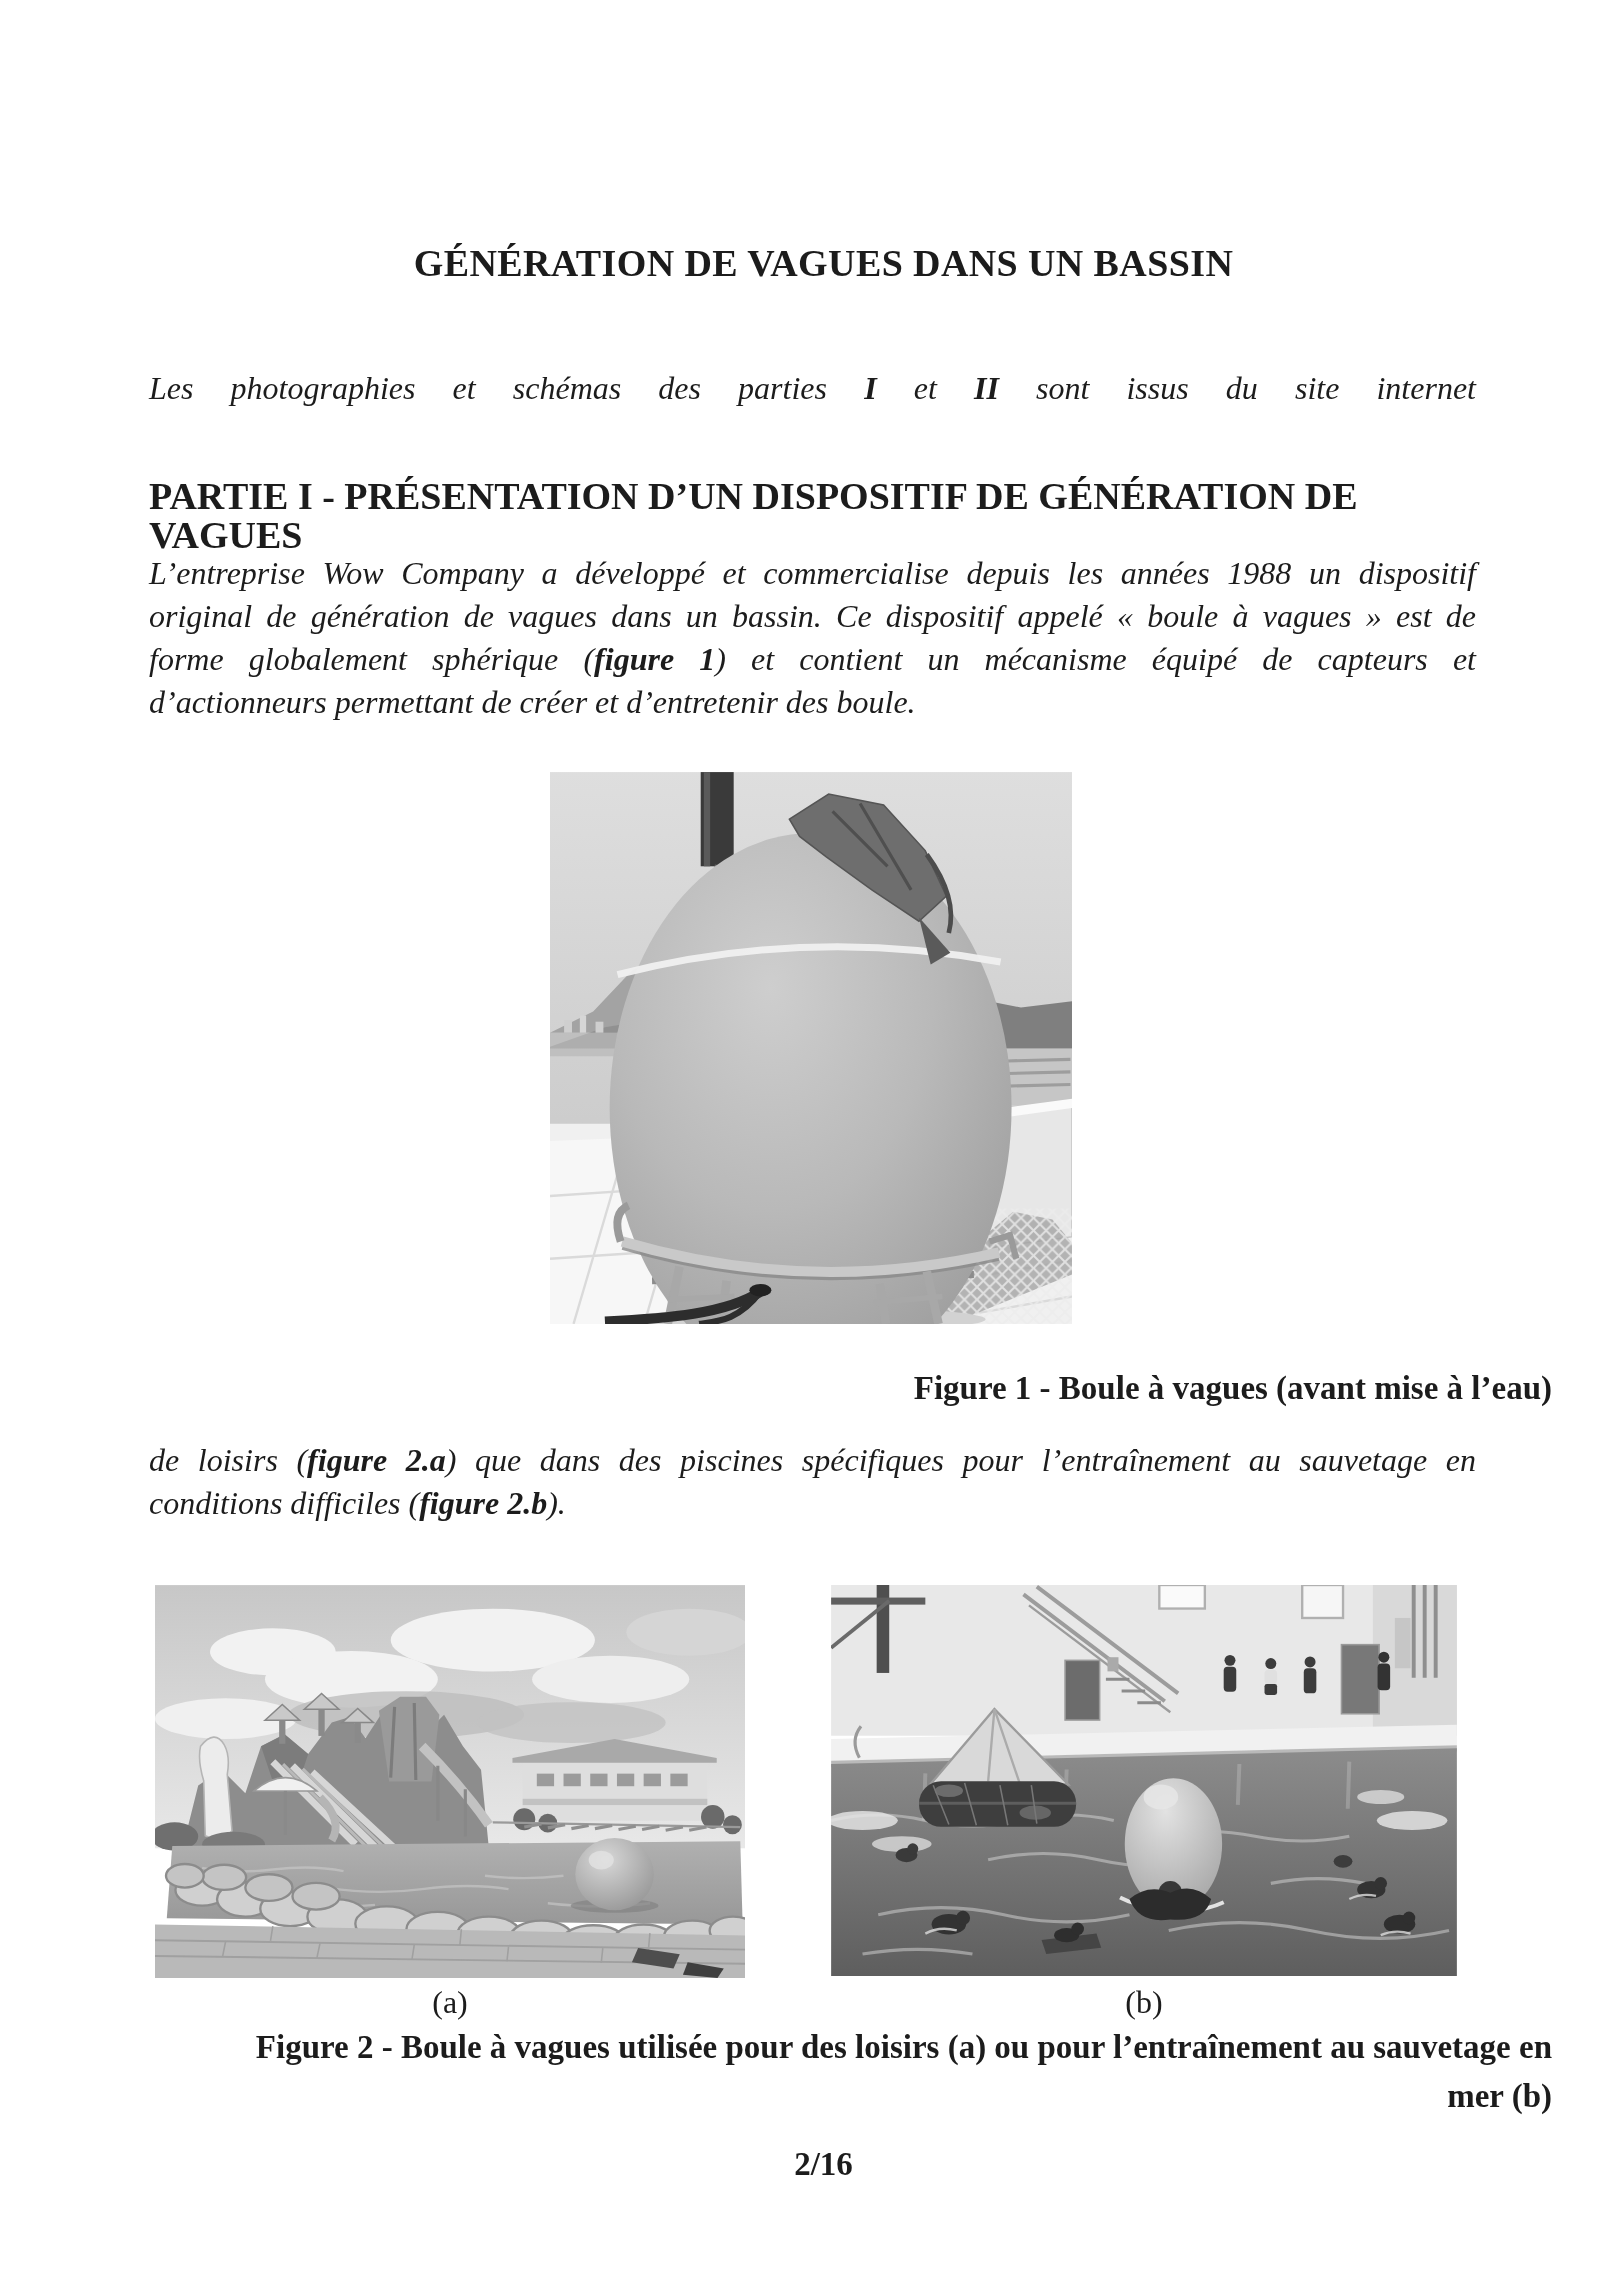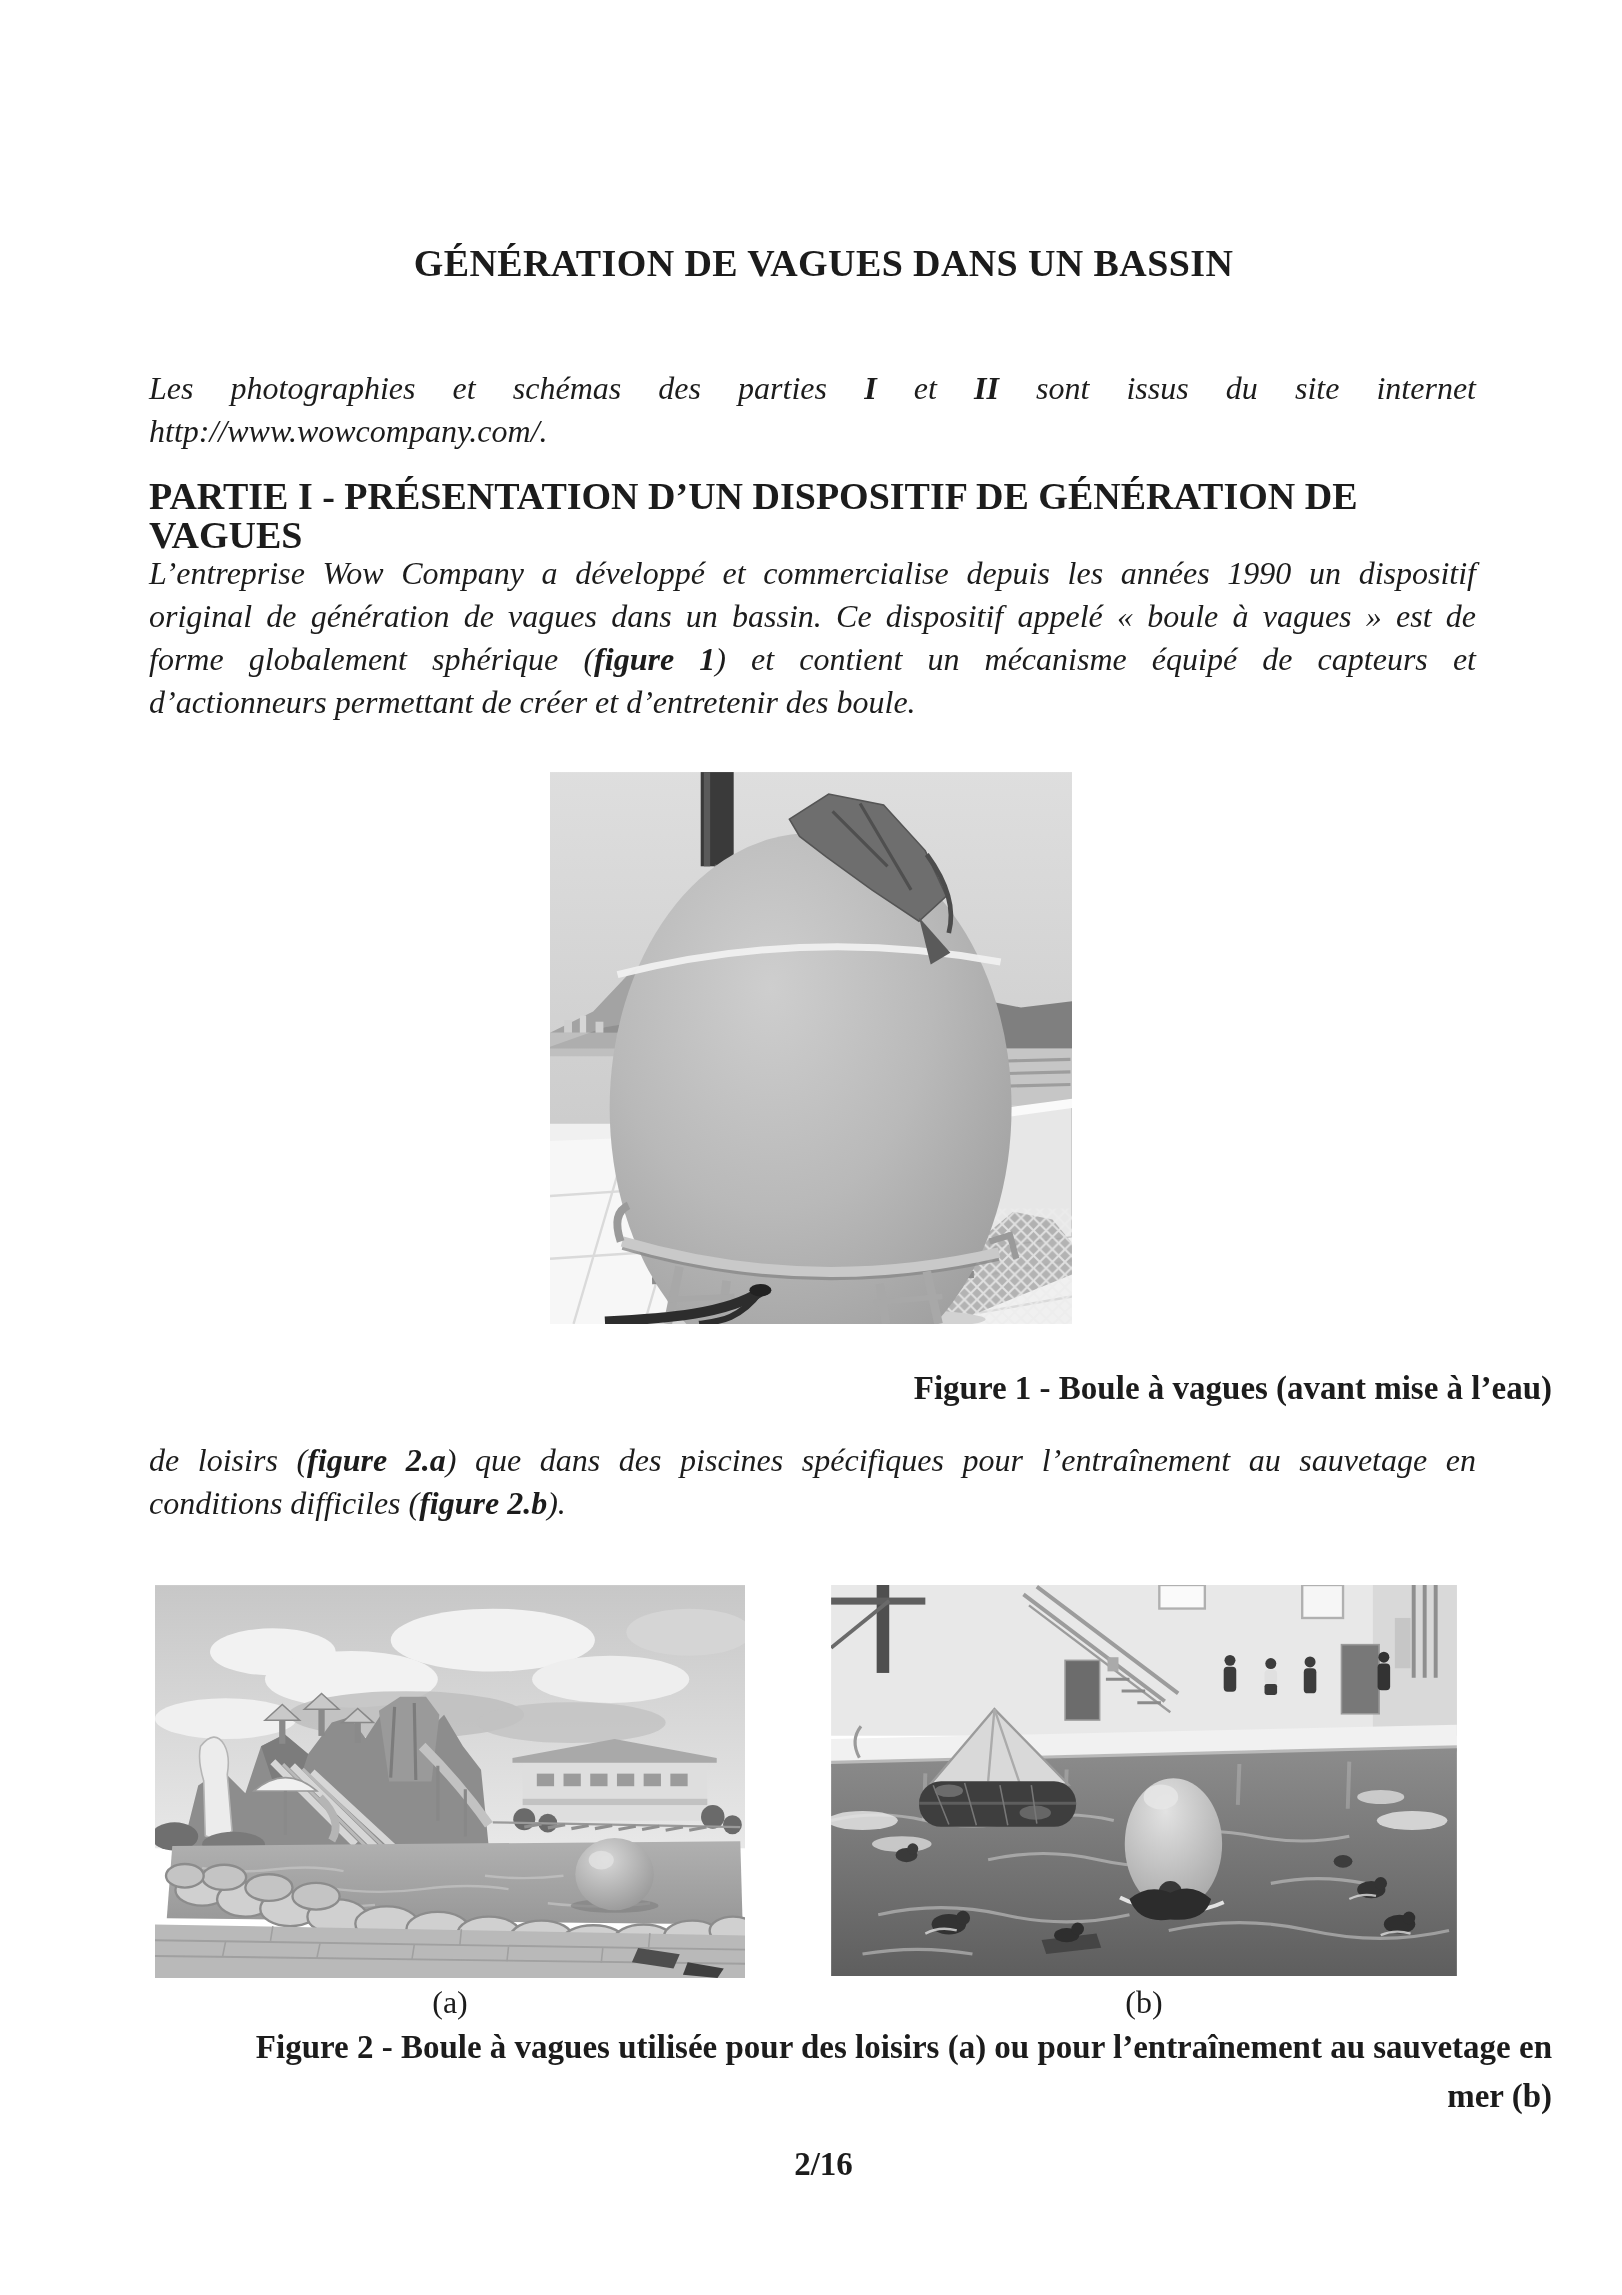--- a/index.html
+++ b/index.html
@@ -21,27 +21,26 @@
 </style>
 </head>
 <body>
 
 <div class="page">
 
   <div class="title">GÉNÉRATION DE VAGUES DANS UN BASSIN</div>
 
   <div class="block" style="top:367px">
     <div class="line just"><span>Les photographies et schémas des parties </span><b>I</b><span> et </span><b>II</b><span> sont issus du site internet</span></div>
-    <div class="line">http://www.wowcompany.com/.</div>
   </div>
 
   <div class="heading" style="top:477px">PARTIE I - PRÉSENTATION D’UN DISPOSITIF DE GÉNÉRATION DE VAGUES</div>
 
   <div class="block" style="top:552px">
-    <div class="line just">L’entreprise Wow Company a développé et commercialise depuis les années 1990 un dispositif</div>
+    <div class="line just">L’entreprise Wow Company a développé et commercialise depuis les années 1988 un dispositif</div>
     <div class="line just">original de génération de vagues dans un bassin. Ce dispositif appelé « boule à vagues » est de</div>
     <div class="line just"><span>forme globalement sphérique (</span><b>figure 1</b><span>) et contient un mécanisme équipé de capteurs et</span></div>
     <div class="line">d’actionneurs permettant de créer et d’entretenir des boule.</div>
   </div>
 
   <div class="photo" style="left:550px;top:772px;width:522px;height:552px">
     <svg viewBox="0 0 665 703" xmlns="http://www.w3.org/2000/svg">
       <defs>
         <linearGradient id="f1sky" x1="0" y1="0" x2="0" y2="1">
           <stop offset="0" stop-color="#dedede"></stop>

